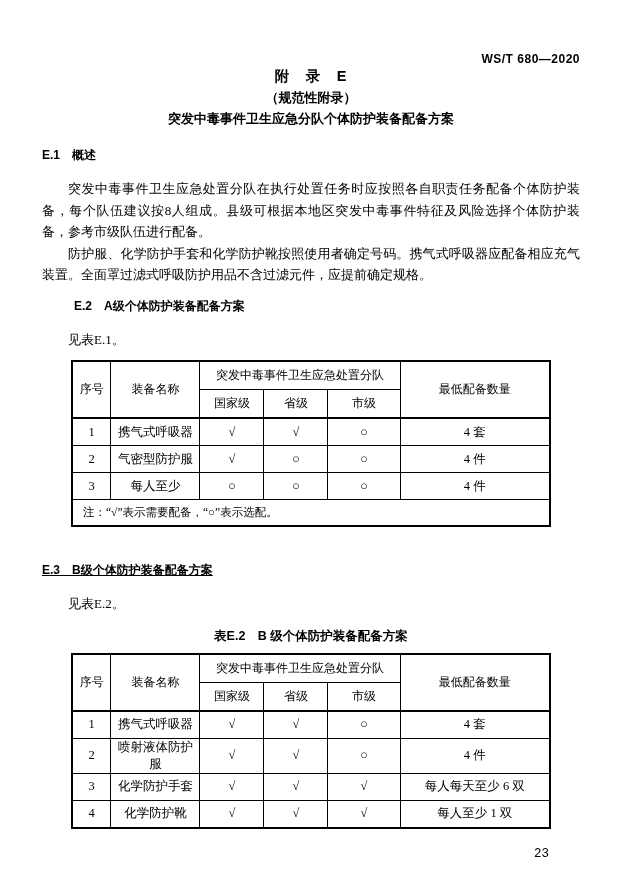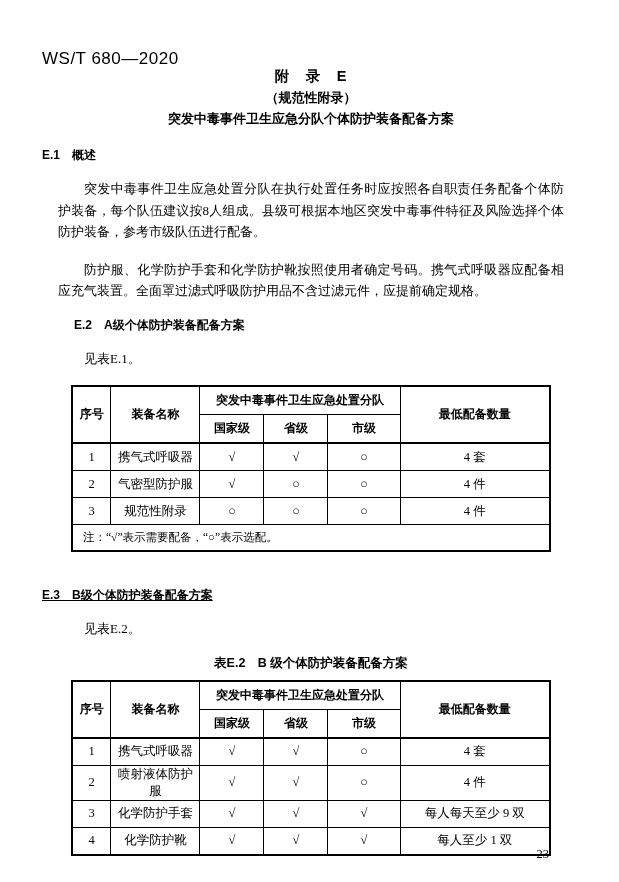--- a/index.html
+++ b/index.html
@@ -14,24 +14,24 @@
     background: #ffffff;
     color: #000000;
     overflow: hidden;
     font-family: "Liberation Serif", "DejaVu Serif", serif;
   }
   .content {
     padding: 0 39px 0 42px;
   }
   .header-code {
     padding-top: 52px;
-    text-align: left;
-    font-family: "Liberation Sans", "DejaVu Sans", sans-serif;
-    font-weight: normal;
-    font-size: 17px;
+    text-align: right;
+    font-family: "Liberation Sans", "DejaVu Sans", sans-serif;
+    font-weight: bold;
+    font-size: 12px;
     letter-spacing: 0.5px;
     line-height: 14px;
   }
   .title-block {
     text-align: center;
     font-family: "Liberation Sans", "DejaVu Sans", sans-serif;
     font-weight: bold;
     line-height: 21px;
   }
   .title-line1 { font-size: 14.5px; letter-spacing: 1px; }
@@ -40,21 +40,21 @@
   .sec-heading {
     font-family: "Liberation Sans", "DejaVu Sans", sans-serif;
     font-weight: bold;
     font-size: 12px;
     line-height: 15px;
   }
   .h-e1 { margin-top: 19px; }
   .h-e2 { margin-top: 13px; padding-left: 32px; }
   .h-e3 { margin-top: 36px; text-decoration: underline; }
   .para {
-    margin: 16px;
+    margin: 0;
     font-size: 13px;
     line-height: 21.5px;
     text-align: justify;
     text-indent: 2em;
   }
   .para-first { margin-top: 15px; }
   .see-line { margin-top: 15px; }
   .tbl-caption {
     margin-top: 14px;
     text-align: center;
@@ -72,42 +72,42 @@
   }
   table.tbl th, table.tbl td {
     border: 1px solid #000;
     text-align: center;
     vertical-align: middle;
     padding: 0 2px;
     overflow: hidden;
   }
   table.tbl th {
     font-family: "Liberation Sans", "DejaVu Sans", sans-serif;
-    font-weight: bold;
+    font-weight: normal;
     font-size: 12px;
     height: 27px;
   }
   table.tbl td {
     font-family: "Liberation Serif", "DejaVu Serif", serif;
     font-size: 12.5px;
     height: 26px;
   }
   table.tbl tbody tr.first-data td { border-top: 2px solid #000; }
   table.tbl td.note-cell {
     text-align: left;
     padding-left: 10px;
     font-size: 11.5px;
     height: 25px;
   }
   .page-number {
     position: absolute;
     top: 847px;
     right: 70px;
     font-size: 12.5px;
-    font-family: Liberation Serif, serif;
+    font-family: Liberation Mono, monospace;
   }
 </style>
 </head>
 <body>
 
 <div class="page">
   <div class="content">
 
     <div class="header-code">WS/T 680—2020</div>
 
@@ -158,21 +158,21 @@
         <tr>
           <td>2</td>
           <td>气密型防护服</td>
           <td>√</td>
           <td>○</td>
           <td>○</td>
           <td>4 件</td>
         </tr>
         <tr>
           <td>3</td>
-          <td>规范性附录</td>
+          <td>每人至少</td>
           <td>○</td>
           <td>○</td>
           <td>○</td>
           <td>4 件</td>
         </tr>
         <tr>
           <td colspan="6" class="note-cell">注：“√”表示需要配备，“○”表示选配。</td>
         </tr>
       </tbody>
     </table>
@@ -219,21 +219,21 @@
           <td>√</td>
           <td>○</td>
           <td>4 件</td>
         </tr>
         <tr>
           <td>3</td>
           <td>化学防护手套</td>
           <td>√</td>
           <td>√</td>
           <td>√</td>
-          <td>每人每天至少 9 双</td>
+          <td>每人每天至少 6 双</td>
         </tr>
         <tr>
           <td>4</td>
           <td>化学防护靴</td>
           <td>√</td>
           <td>√</td>
           <td>√</td>
           <td>每人至少 1 双</td>
         </tr>
       </tbody>

